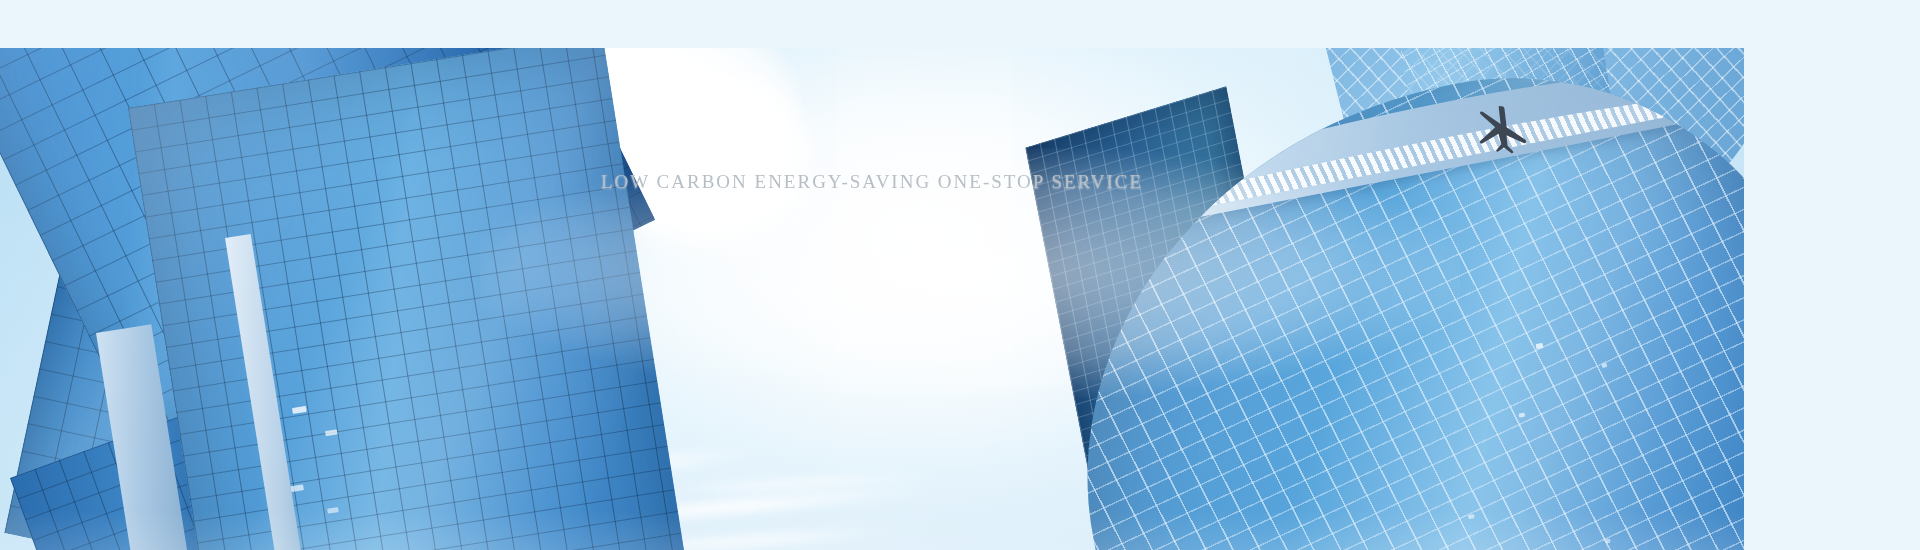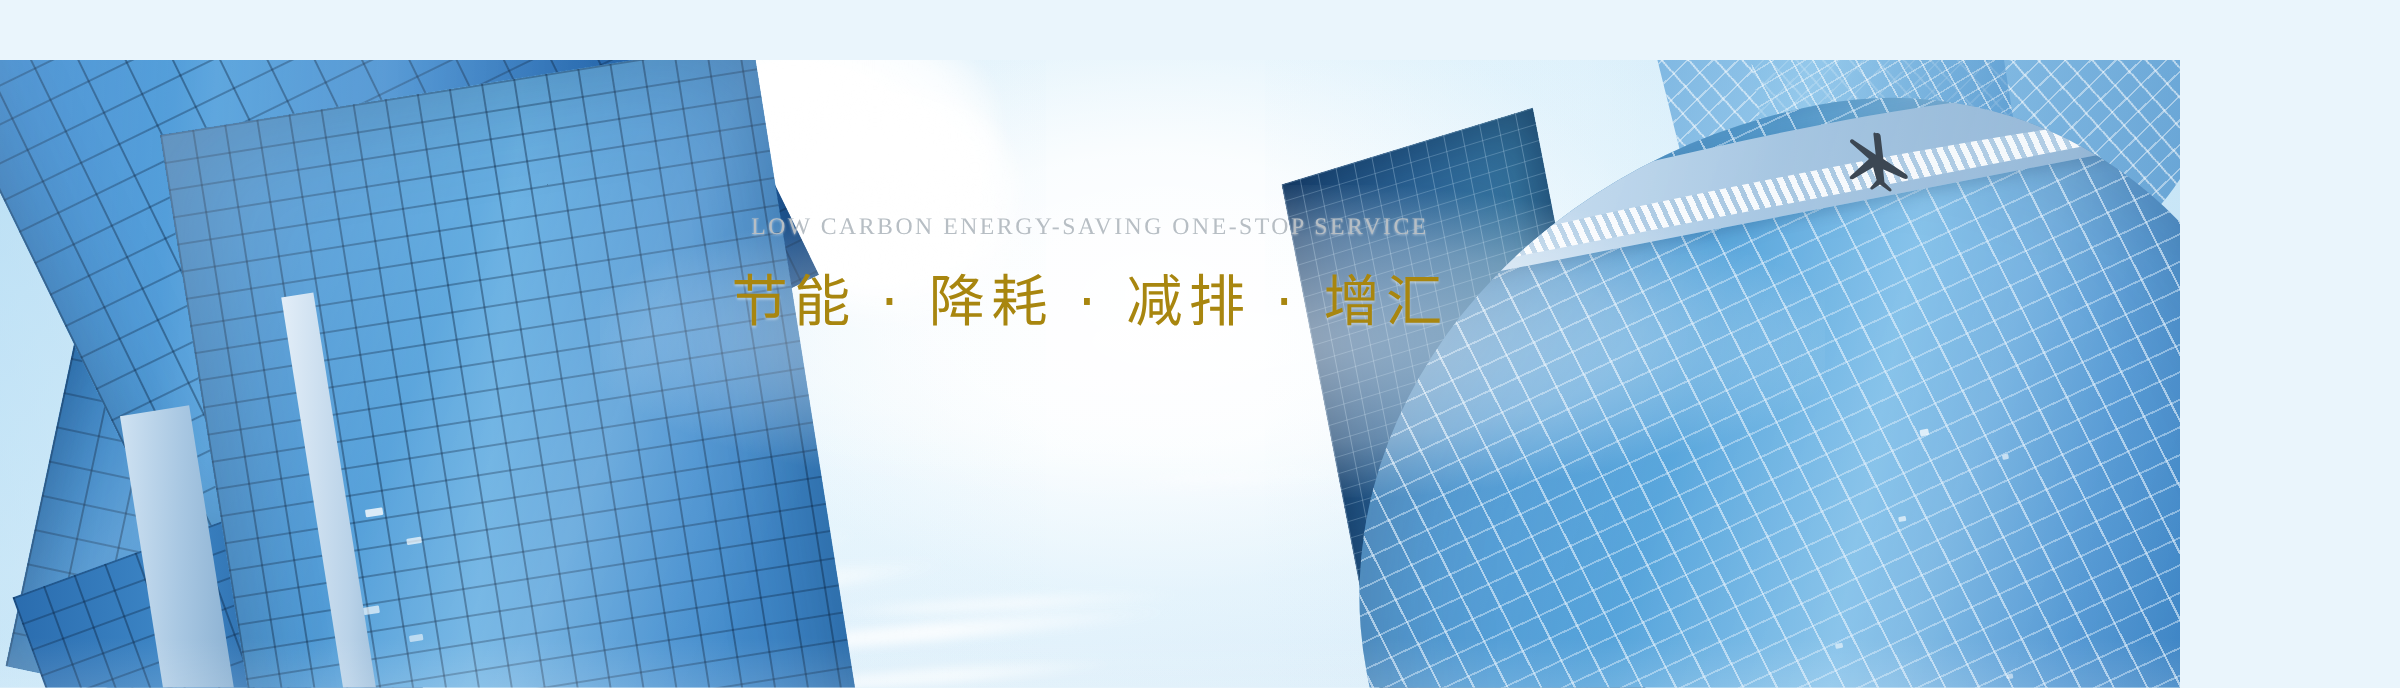--- a/index.html
+++ b/index.html
@@ -363,17 +363,16 @@
       <g fill="#3c4753">
         <path d="M33.5 6.5c1.6-1.1 3.4-.6 4.1 1.2l6.6 17.4 20.4 7.4c1.5.6 2.3 1.6 2.1 2.6-.2 1-1.3 1.5-2.8 1.2l-17.9-3.2 3.6 9.9 6.1 3.6c.9.6 1.2 1.3.8 1.9-.4.6-1.2.7-2.1.3l-7.9-3.3-4.4 4.9c-.7.8-1.6 1-2.1.4-.4-.5-.3-1.2.2-2l2.9-5.9-5.2-9.4-12.9 12.6c-1.1 1.1-2.4 1.3-3 .5-.5-.7-.2-1.8.7-2.9L33.1 28 16.5 19.3c-1.4-.7-2-1.7-1.5-2.6.5-.9 1.7-1 3.1-.4l19.4 7.1-5.6-15.1c-.6-1.5-.3-2.5 1.6-1.8z"></path>
       </g>
     </svg>
   </div>
 
   <div class="text-veil"></div>
 
   <div class="copy">
     <div class="eyebrow">LOW CARBON ENERGY-SAVING ONE-STOP SERVICE</div>
-    <div class="subhead">节能 · 降耗 · 减排 · 增汇</div>
   </div>
 
   <div class="vignette"></div>
 </div>
 
 </body></html>

